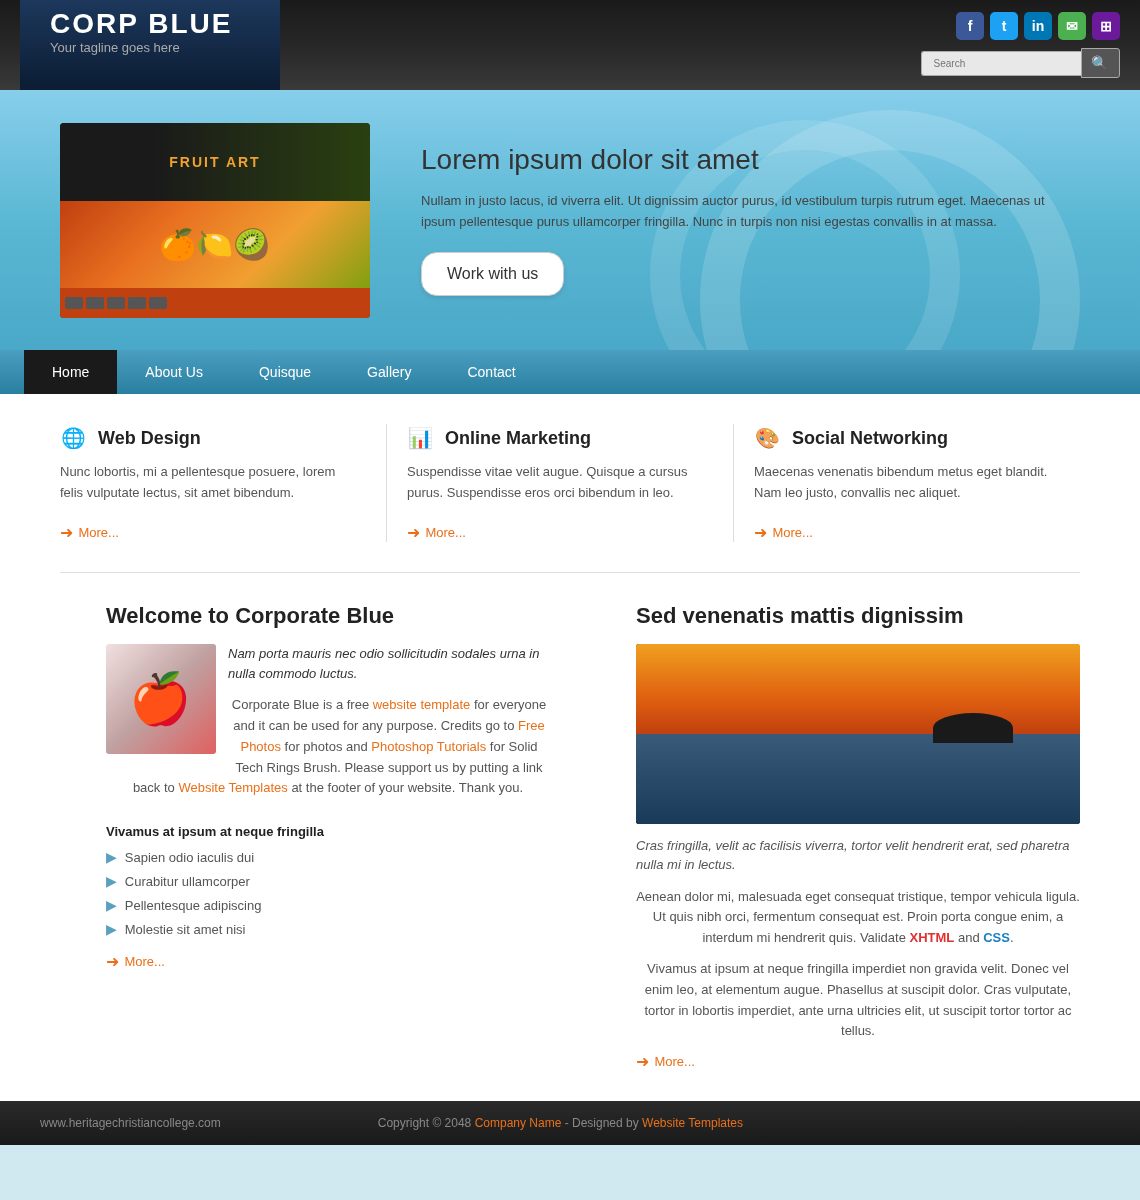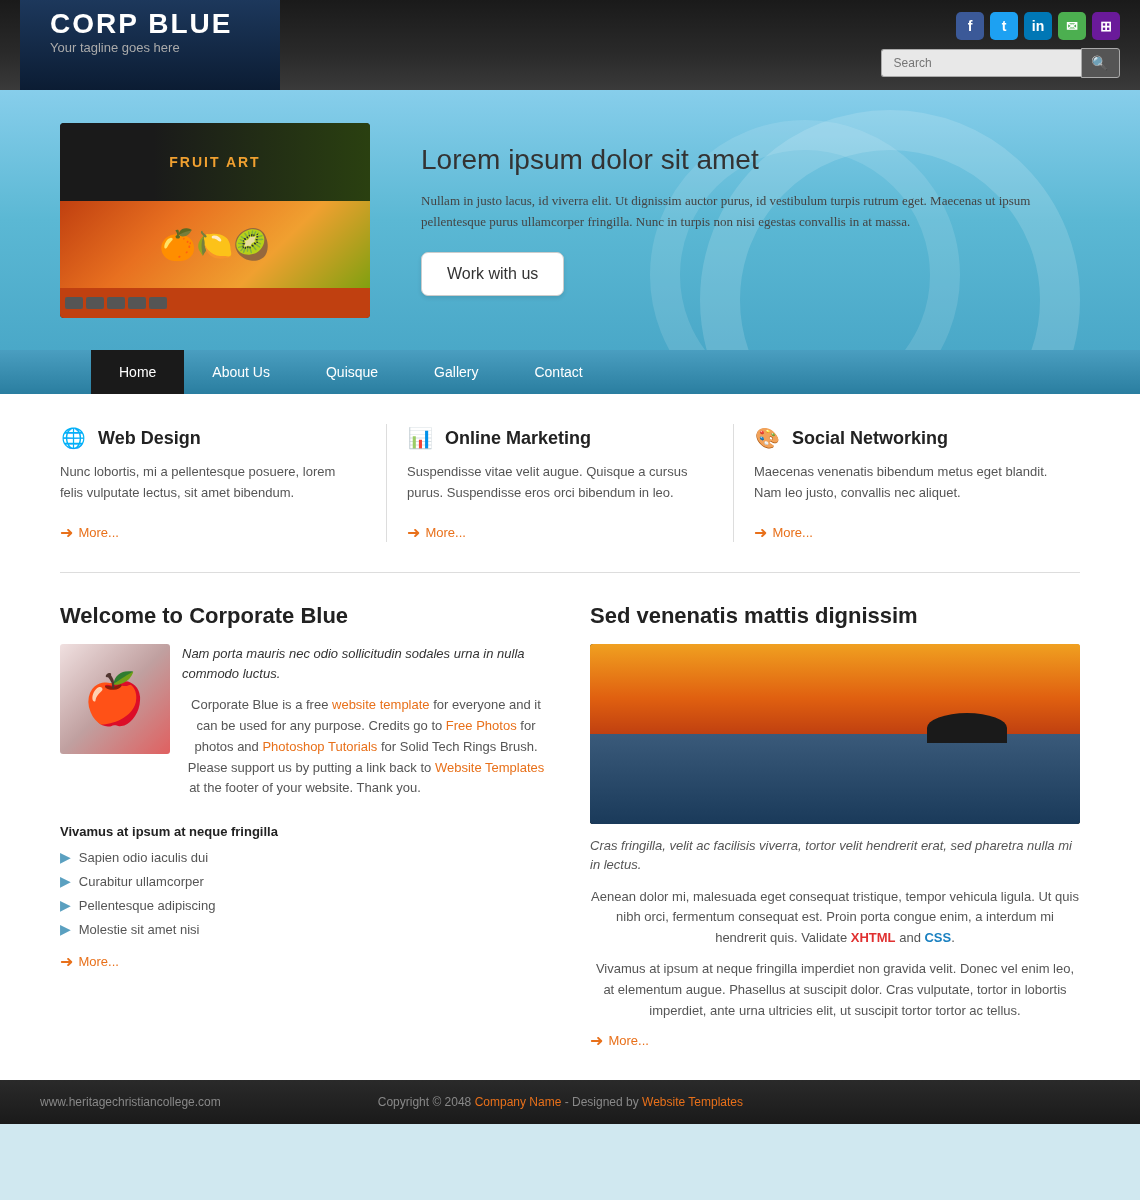--- a/index.html
+++ b/index.html
@@ -63,22 +63,22 @@
     .social-rss { background: #6a1a9a; }
     #search-bar {
       display: flex;
       align-items: center;
     }
     #search-input {
       background: #e8e8e8;
       border: 1px solid #aaa;
       border-right: none;
       padding: 6px 12px;
-      font-size: 12px;
-      width: 200px;
+      font-size: 10px;
+      width: 160px;
       outline: none;
       color: #888;
       border-radius: 3px 0 0 3px;
     }
     #search-button {
       background: #555;
       border: 1px solid #aaa;
       padding: 6px 10px;
       cursor: pointer;
       border-radius: 0 3px 3px 0;
@@ -165,38 +165,37 @@
       font-size: 28px;
       color: #333;
       font-weight: normal;
       margin-bottom: 15px;
     }
     #hero-text {
       color: #444;
       line-height: 1.6;
       margin-bottom: 20px;
       font-size: 13px;
-      font-family: Liberation Serif, serif;
     }
     #work-with-us-btn {
       background: white;
       border: 1px solid #ccc;
       padding: 12px 25px;
       font-size: 16px;
       cursor: pointer;
-      border-radius: 7px;
+      border-radius: 16px;
       color: #333;
       box-shadow: 0 2px 4px rgba(0,0,0,0.1);
     }
 
     
     #nav {
       background: linear-gradient(180deg, #4a9ec0 0%, #2a7ea0 100%);
       display: flex;
-      padding: 0 91px;
+      padding: 0 24px;
     }
     .nav-item {
       padding: 14px 28px;
       color: white;
       font-size: 14px;
       cursor: pointer;
       text-decoration: none;
       display: block;
     }
     .nav-item.active {
@@ -264,20 +263,21 @@
       font-size: 16px;
     }
 
     
     #content-columns {
       display: flex;
       gap: 40px;
     }
     .content-col {
       flex: 1;
+      margin-left: 46px;
     }
     .content-col-heading {
       font-size: 22px;
       color: #222;
       font-weight: bold;
       margin-bottom: 15px;
     }
     .content-img-left {
       float: left;
       width: 110px;

